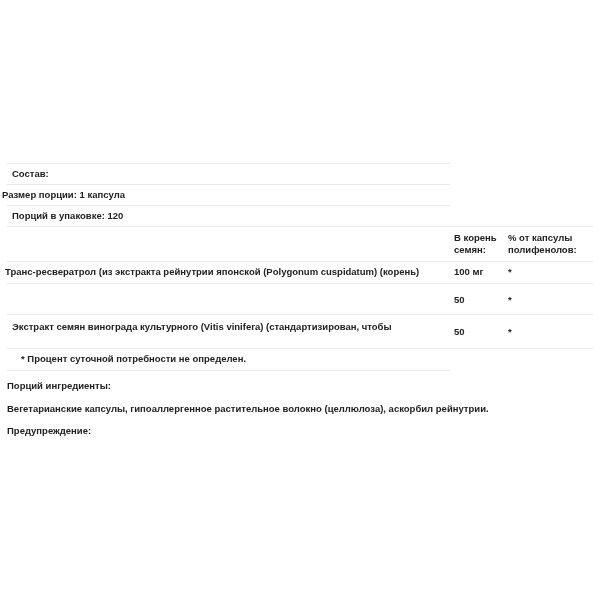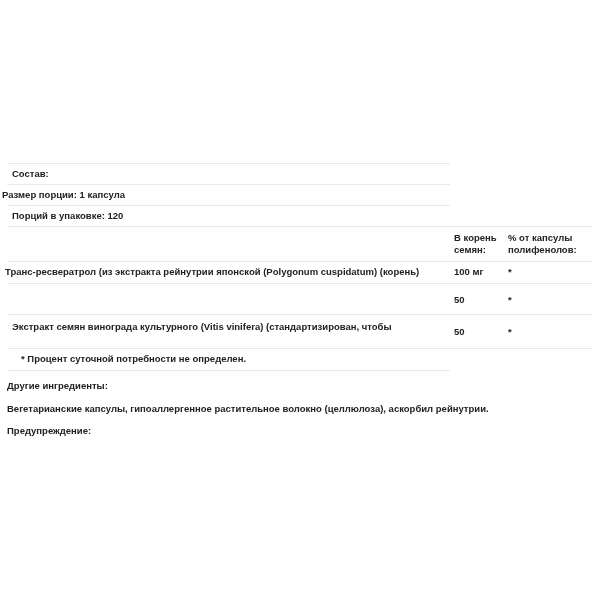--- a/index.html
+++ b/index.html
@@ -54,16 +54,16 @@
     <div>Экстракт семян винограда культурного (Vitis vinifera) (стандартизирован, чтобы</div>
   </div>
   <div class="txt" style="left:454px; top:326px;">50</div>
   <div class="txt" style="left:508px; top:326px;">*</div>
 </div>
 <div class="hline" style="left:7px; top:348px; width:586px;"></div>
 
 <div class="txt" style="left:12px; top:353px;margin-left:9px;">* Процент суточной потребности не определен.</div>
 <div class="hline" style="left:7px; top:370px; width:443px;"></div>
 
-<div class="txt" style="left:7px; top:380px;">Другие ингредиенты:</div>
+<div class="txt" style="left:7px; top:380px;">Порций ингредиенты:</div>
 <div class="txt" style="left:7px; top:403px;">Вегетарианские капсулы, гипоаллергенное растительное волокно (целлюлоза), аскорбил рейнутрии.</div>
 
 <div class="txt" style="left:7px; top:425px;">Предупреждение:</div>
 
 </body></html>

